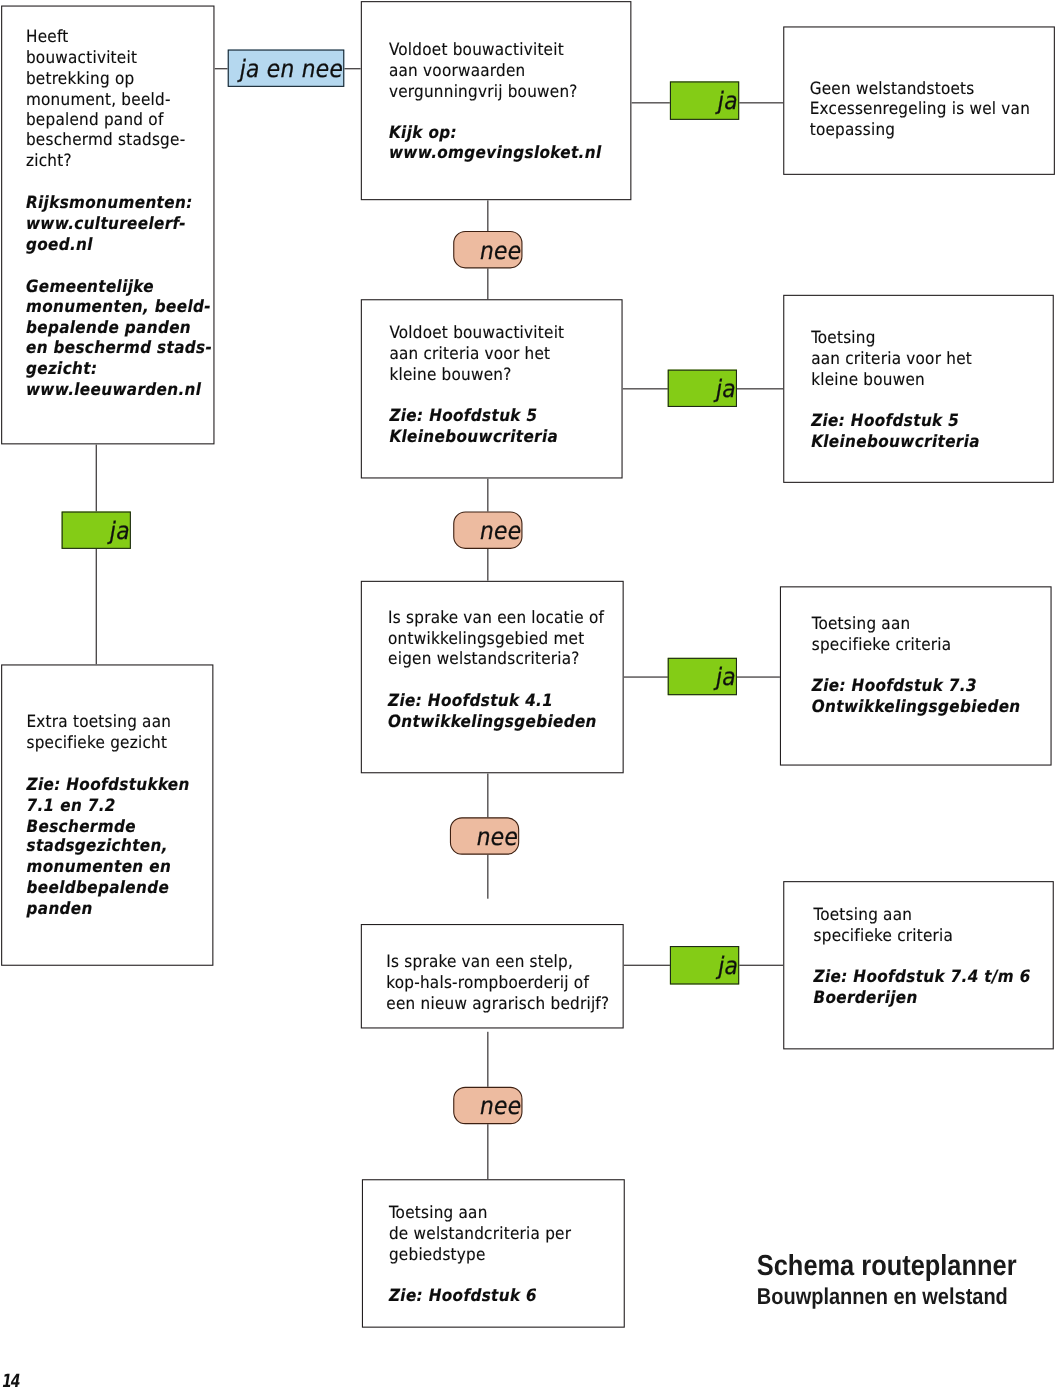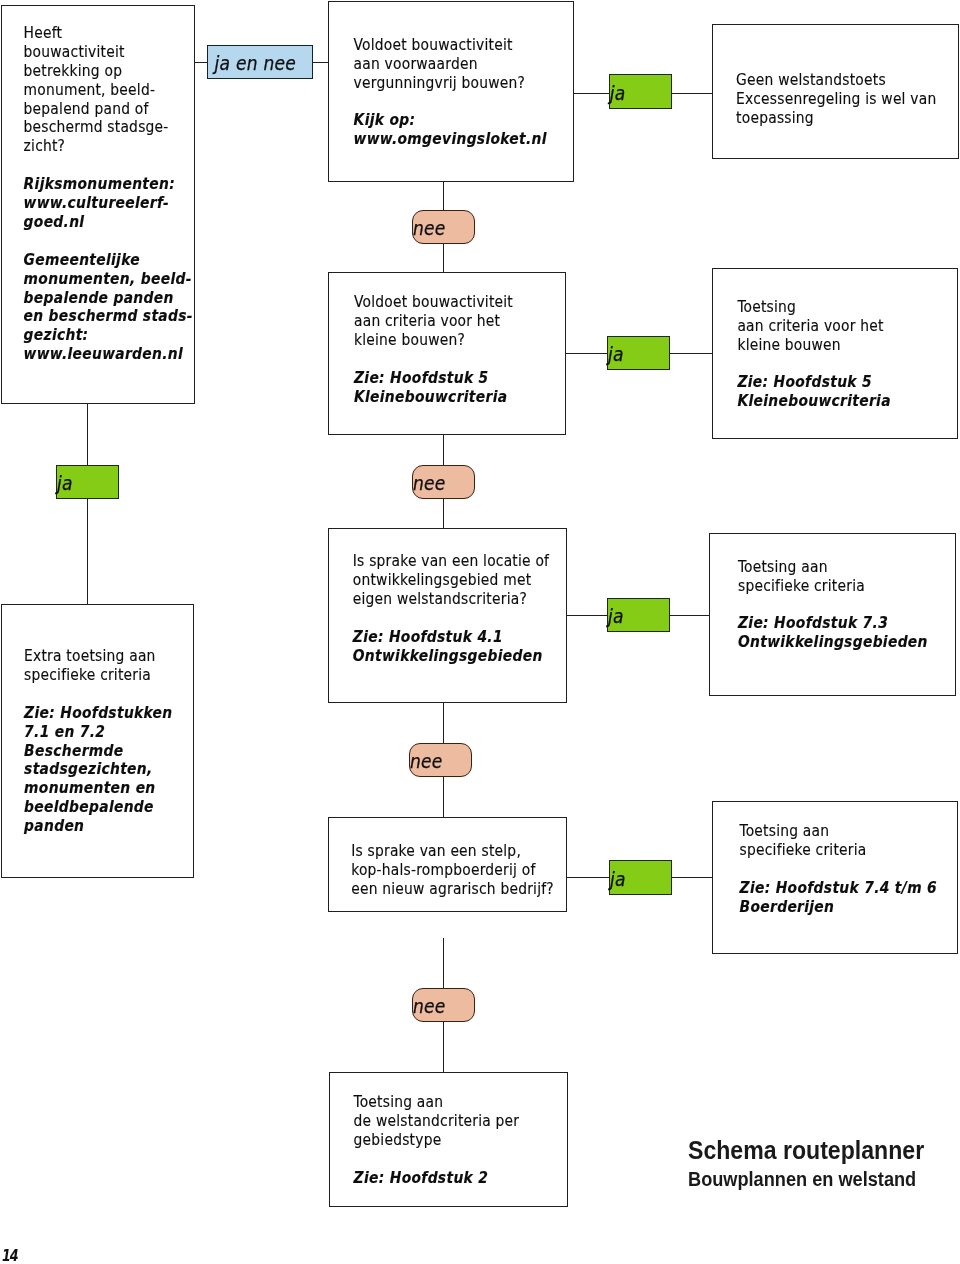--- a/index.html
+++ b/index.html
@@ -4,22 +4,22 @@
 <title>Schema routeplanner</title>
 <style>
   html,body{margin:0;padding:0;}
   body{width:960px;height:1264px;background:#ffffff;position:relative;overflow:hidden;
        font-family:"DejaVu Sans",sans-serif;font-stretch:condensed;
        -webkit-font-smoothing:antialiased;}
   .node{position:absolute;box-sizing:border-box;border:1.4px solid #231f20;background:#ffffff;}
   .ntext{-webkit-text-stroke:0.12px currentColor;position:absolute;white-space:pre;font-size:15.4px;line-height:18.9px;letter-spacing:0.22px;color:#0d0d0d;}
   .ntext em{font-style:italic;font-weight:bold;letter-spacing:0.32px;}
   .lab{position:absolute;box-sizing:border-box;border:1.4px solid #3b2b20;
-       display:flex;align-items:center;justify-content:flex-start;
-       -webkit-text-stroke:0.25px currentColor;font-style:italic;font-size:19px;color:#0f0f0f;letter-spacing:0.25px;padding-top:2.6px;}
+       display:flex;align-items:center;justify-content:flex-end;
+       -webkit-text-stroke:0.25px currentColor;font-style:italic;font-size:22px;color:#0f0f0f;letter-spacing:0.25px;padding-top:2.6px;}
   .lab.ja{background:#84cc16;border-color:#1e2a18;}
   .lab.nee{background:#edbba0;border-color:#3d2012;border-radius:11px;}
   .lab.janee{background:#b5d8ef;border-color:#13222c;padding-left:7px;}
   .ln{position:absolute;background:#231f20;}
   .title1{position:absolute;font-weight:bold;font-size:26.4px;color:#1a1a1a;white-space:pre;
          font-family:"Liberation Sans",sans-serif;transform-origin:0 0;transform:scaleX(0.875);}
   .title2{position:absolute;font-weight:bold;font-size:20.9px;color:#1a1a1a;white-space:pre;
          font-family:"Liberation Sans",sans-serif;transform-origin:0 0;transform:scaleX(0.870);}
   .pageno{position:absolute;font-style:italic;font-weight:bold;font-size:16.4px;color:#111111;
           font-family:"DejaVu Sans",sans-serif;font-stretch:condensed;letter-spacing:-1.2px;
@@ -122,21 +122,21 @@
 <div class="lab ja" style="left:56px;top:465px;width:63px;height:33.5px;">
     <span>ja</span>
   </div>
 
 <div class="lab nee" style="left:412px;top:465px;width:63px;height:33.5px;">
     <span>nee</span>
   </div>
 
 <div class="node" style="left:1px;top:603.5px;width:193px;height:274px;">
   <div class="ntext" style="left:22.1px;top:42.5px;"><span>Extra toetsing aan
-specifieke criteria</span>
+specifieke gezicht</span>
 <span> </span>
 <em>Zie: Hoofdstukken
 7.1 en 7.2
 Beschermde
 stadsgezichten,
 monumenten en
 beeldbepalende
 panden</em></div>
 </div>
 
@@ -158,21 +158,21 @@
 specifieke criteria</span>
 <span> </span>
 <em>Zie: Hoofdstuk 7.3
 Ontwikkelingsgebieden</em></div>
 </div>
 
 <div class="lab nee" style="left:409px;top:743px;width:63px;height:34px;">
     <span>nee</span>
   </div>
 
-<div class="node" style="left:327.7px;top:817px;width:239.3px;height:95px;">
+<div class="node" style="left:327.7px;top:840px;width:239.3px;height:95px;">
   <div class="ntext" style="left:22.5px;top:24.4px;"><span>Is sprake van een stelp,
 kop-hals-rompboerderij of
 een nieuw agrarisch bedrijf?</span></div>
 </div>
 
 <div class="lab ja" style="left:609px;top:860px;width:63px;height:34.5px;">
     <span>ja</span>
   </div>
 
 <div class="node" style="left:711.7px;top:801px;width:246.6px;height:153px;">
@@ -185,18 +185,18 @@
 
 <div class="lab nee" style="left:412px;top:988px;width:63px;height:33.5px;">
     <span>nee</span>
   </div>
 
 <div class="node" style="left:328.8px;top:1072px;width:239.3px;height:135px;">
   <div class="ntext" style="left:23.8px;top:20.2px;"><span>Toetsing aan
 de welstandcriteria per
 gebiedstype</span>
 <span> </span>
-<em>Zie: Hoofdstuk 2</em></div>
+<em>Zie: Hoofdstuk 6</em></div>
 </div>
 
 <div class="title1" style="left:688.2px;top:1134.5px;">Schema routeplanner</div>
 <div class="title2" style="left:688.2px;top:1166.6px;">Bouwplannen en welstand</div>
 <div class="pageno" style="left:1.9px;top:1246.4px;">14</div>
 
 </body></html>

